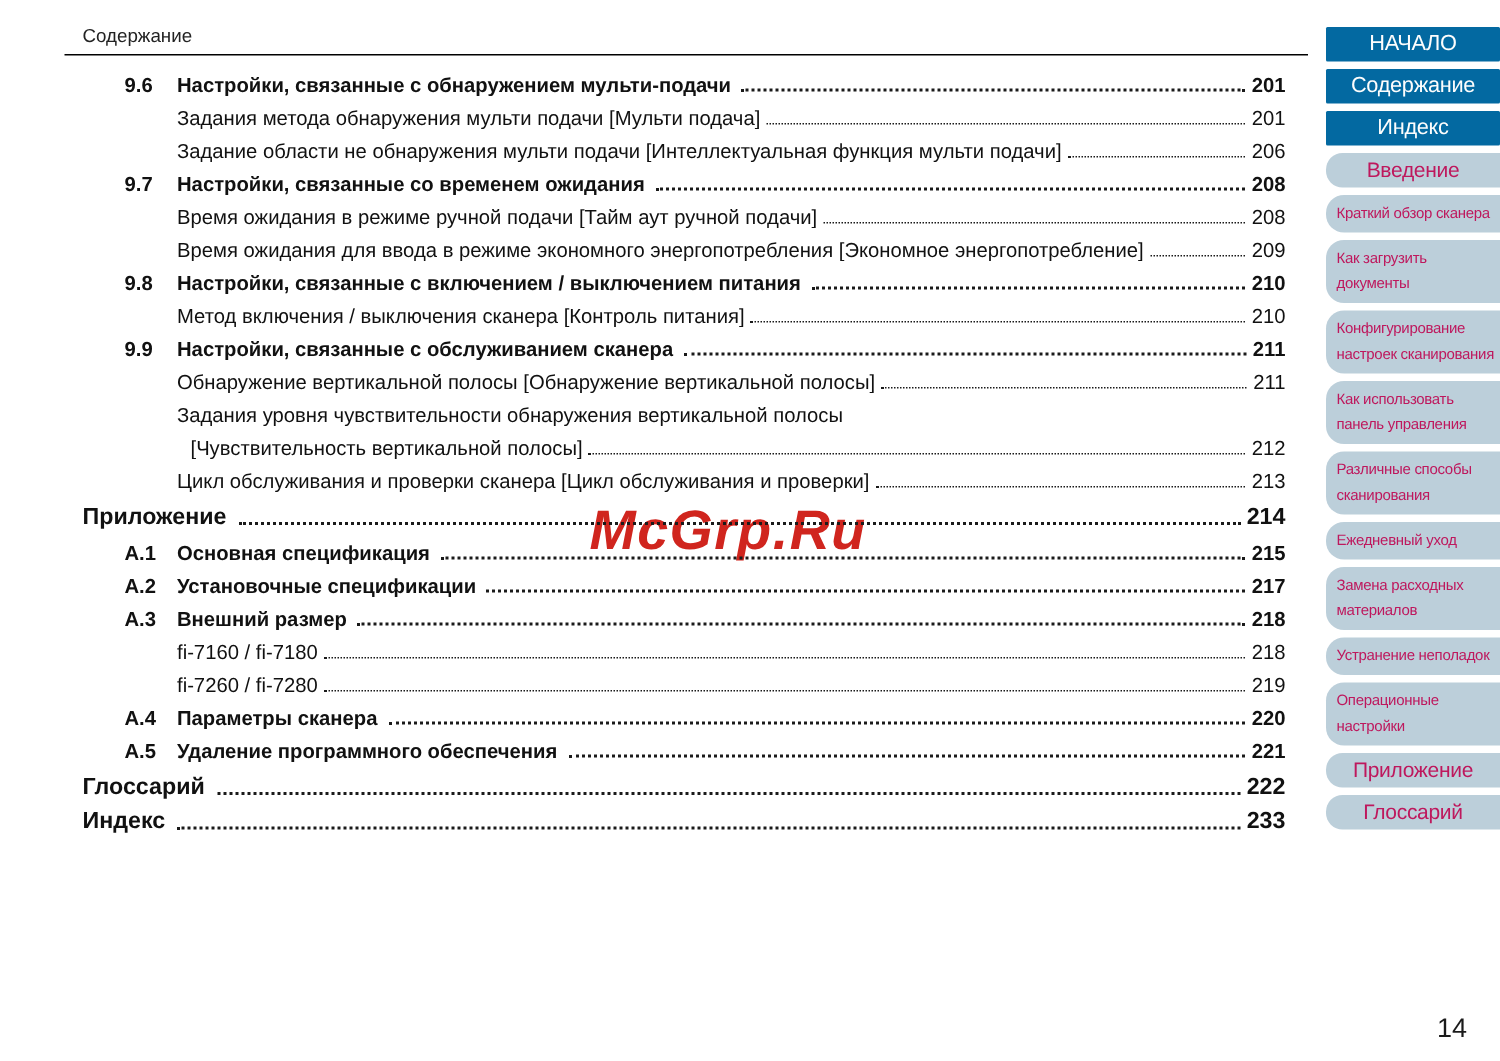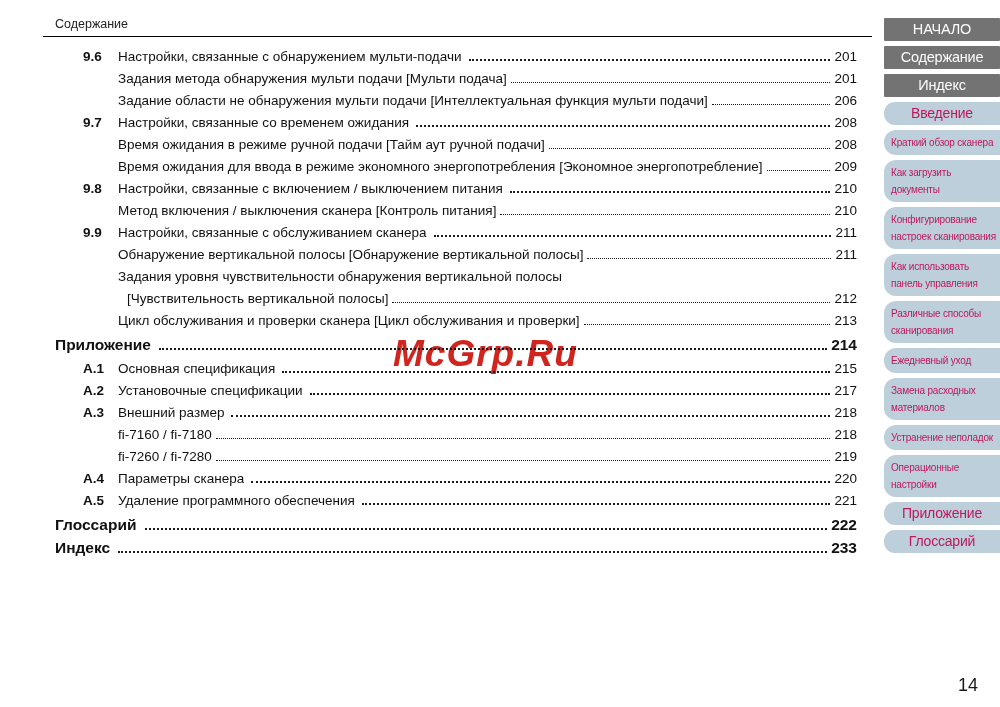--- a/index.html
+++ b/index.html
@@ -61,21 +61,21 @@
   .row .title { flex: 0 1 auto; overflow: hidden; }
   .row .leader {
     flex: 1 1 10px;
     min-width: 10px;
     border-bottom: 1.5px dotted #1a1a1a;
     margin: 0 4px 3px 4px;
   }
   .row .page { flex: 0 0 auto; }
 
   .row.section { padding-left: 28px; }
-  .row.section .title, .row.section .page { font-weight: normal; }
+  .row.section .title, .row.section .page { font-weight: bold; }
   .row.section .leader { border-bottom-width: 2px; margin-left: 7px; }
 
   .row.sub { padding-left: 63px; }
   .row.sub-indent { padding-left: 72px; }
   .row.sub-nopage { padding-left: 63px; align-items: flex-end; }
 
   .row.part {
     padding-left: 0;
     height: 23px;
     font-size: 15.5px;
@@ -97,21 +97,21 @@
   .side-btn {
     width: 100%;
     font-size: 10px;
     line-height: 17px;
     letter-spacing: -0.2px;
     cursor: pointer;
     overflow-wrap: break-word;
     word-break: break-word;
   }
   .side-btn.gray {
-    background: #737373;
+    background: #0369a1;
     color: #fdfdfd;
     text-align: center;
     font-size: 14.5px;
     padding: 3px 2px;
     border-radius: 1px;
   }
   .side-btn.blue, .side-btn.blue-center {
     background: #bccfda;
     color: #be185d;
     padding: 4px 1px 4px 7px;

